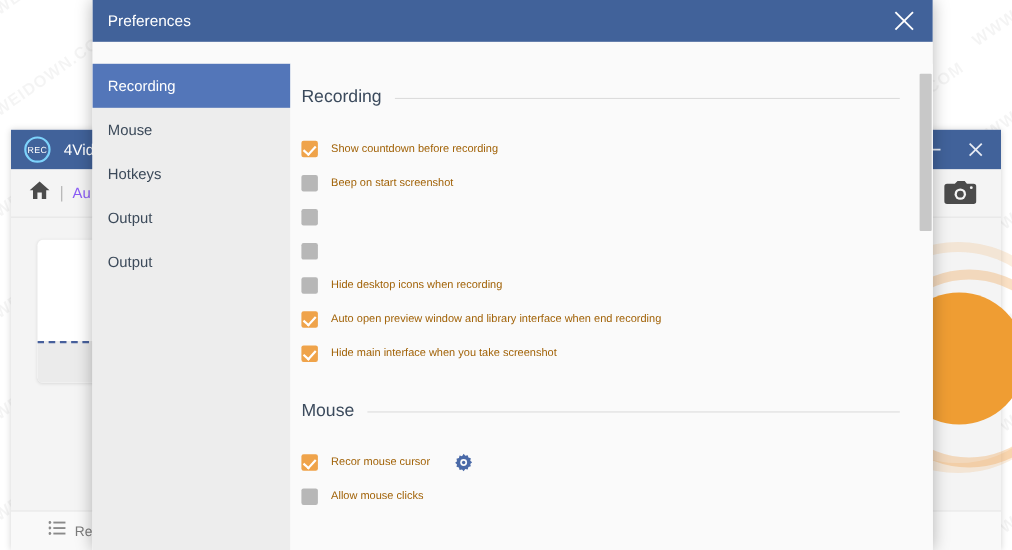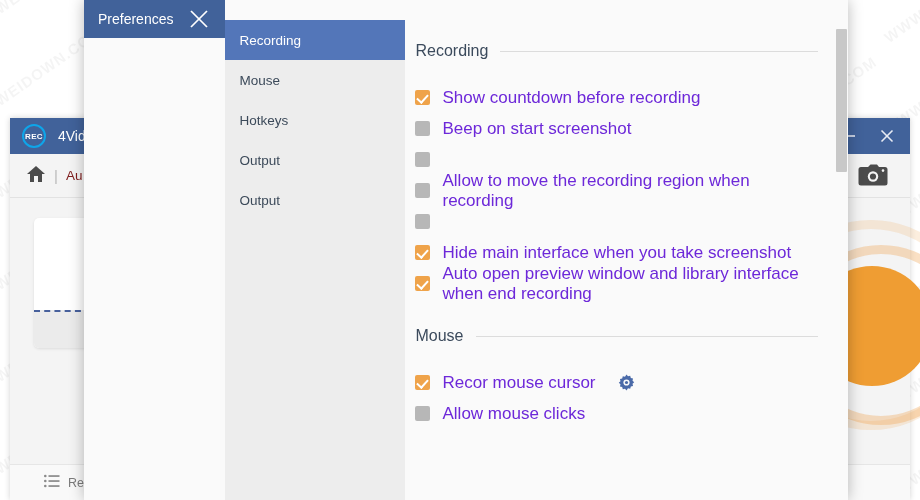--- a/index.html
+++ b/index.html
@@ -38,22 +38,22 @@
     z-index:1;
   }
   .bg-titlebar{
     height:36px;
     background:#41629a;
     display:flex; align-items:center;
     padding:0 4px 0 12px;
   }
   .rec-badge{
     width:24px; height:24px; border-radius:50%;
-    border:2px solid #0ea5e9;
-    color:#fff; font-size:8px; font-weight:bold;
+    border:2px solid #7dd3fc;
+    color:#fff; font-size:8px; font-weight:normal;
     display:flex; align-items:center; justify-content:center;
     letter-spacing:.3px;
     flex:0 0 auto;
   }
   .bg-apptitle{
     color:#ffffff; font-size:14px; margin-left:12px;
     white-space:nowrap; overflow:hidden;
   }
   .bg-winbtns{ margin-left:auto; display:flex; align-items:center; }
   .bg-winbtn{
@@ -63,21 +63,21 @@
   }
   .bg-toolbar{
     height:44px;
     background:#f4f4f4;
     border-bottom:1px solid #e2e2e2;
     display:flex; align-items:center;
     padding:0 16px;
     position:relative;
   }
   .tb-sep{ color:#b9b9b9; margin:0 8px; font-size:15px; }
-  .tb-label{ color:#7f1d1d; font-size:13.5px; }
+  .tb-label{ color:#8b5cf6; font-size:13.5px; }
   .cam-wrap{
     position:absolute; right:22px; top:0; height:44px;
     display:flex; align-items:center;
   }
   .bg-body{
     position:relative;
     height:calc(100% - 36px - 44px);
     background:#f4f4f4;
   }
   .preview-card{
@@ -122,21 +122,21 @@
   .status-label{ color:#7b7b7b; font-size:12.5px; margin-left:8px; }
 
   
   .dialog{
     position:absolute;
     left:84px; top:0;
     width:764px; height:500px;
     background:#fafafa;
     box-shadow:0 0 14px rgba(0,0,0,0.28);
     z-index:5;
-    display:flex; flex-direction:row;
+    display:flex; flex-direction:column;
     overflow:hidden;
   }
   .dlg-titlebar{
     height:38px;
     background:#41629a;
     display:flex; align-items:center;
     flex:0 0 auto;
   }
   .dlg-title{
     color:#ffffff; font-size:14px;
@@ -210,22 +210,22 @@
     content:"";
     position:absolute;
     left:4px; top:2px;
     width:5px; height:9px;
     border:solid #ffffff;
     border-width:0 2px 2px 0;
     transform:rotate(42deg);
   }
   .opt-label{
     margin-left:12px;
-    font-size:17px;
-    color:#6d28d9;
+    font-size:10px;
+    color:#a16207;
   }
   .gear{
     margin-left:22px;
     display:flex; align-items:center;
   }
   .sec-gap{ height:28px; }
 
   .scrollbar{
     position:absolute;
     right:0; top:0;
@@ -398,32 +398,32 @@
           </div>
           <div class="opt-row">
             <div class="cbx"></div>
             <div class="opt-label">Beep on start screenshot</div>
           </div>
           <div class="opt-row">
             <div class="cbx"></div>
           </div>
           <div class="opt-row">
             <div class="cbx"></div>
-            <div class="opt-label">Allow to move the recording region when recording</div>
           </div>
           <div class="opt-row">
             <div class="cbx"></div>
+            <div class="opt-label">Hide desktop icons when recording</div>
+          </div>
+          <div class="opt-row">
+            <div class="cbx on"></div>
+            <div class="opt-label">Auto open preview window and library interface when end recording</div>
           </div>
           <div class="opt-row">
             <div class="cbx on"></div>
             <div class="opt-label">Hide main interface when you take screenshot</div>
-          </div>
-          <div class="opt-row">
-            <div class="cbx on"></div>
-            <div class="opt-label">Auto open preview window and library interface when end recording</div>
           </div>
           <div class="sec-gap"></div>
           <div class="section-head">
             <div class="section-title">Mouse</div>
             <div class="section-rule"></div>
           </div>
           <div class="opt-row">
             <div class="cbx on"></div>
             <div class="opt-label">Recor mouse cursor</div>
             <span class="gear">

